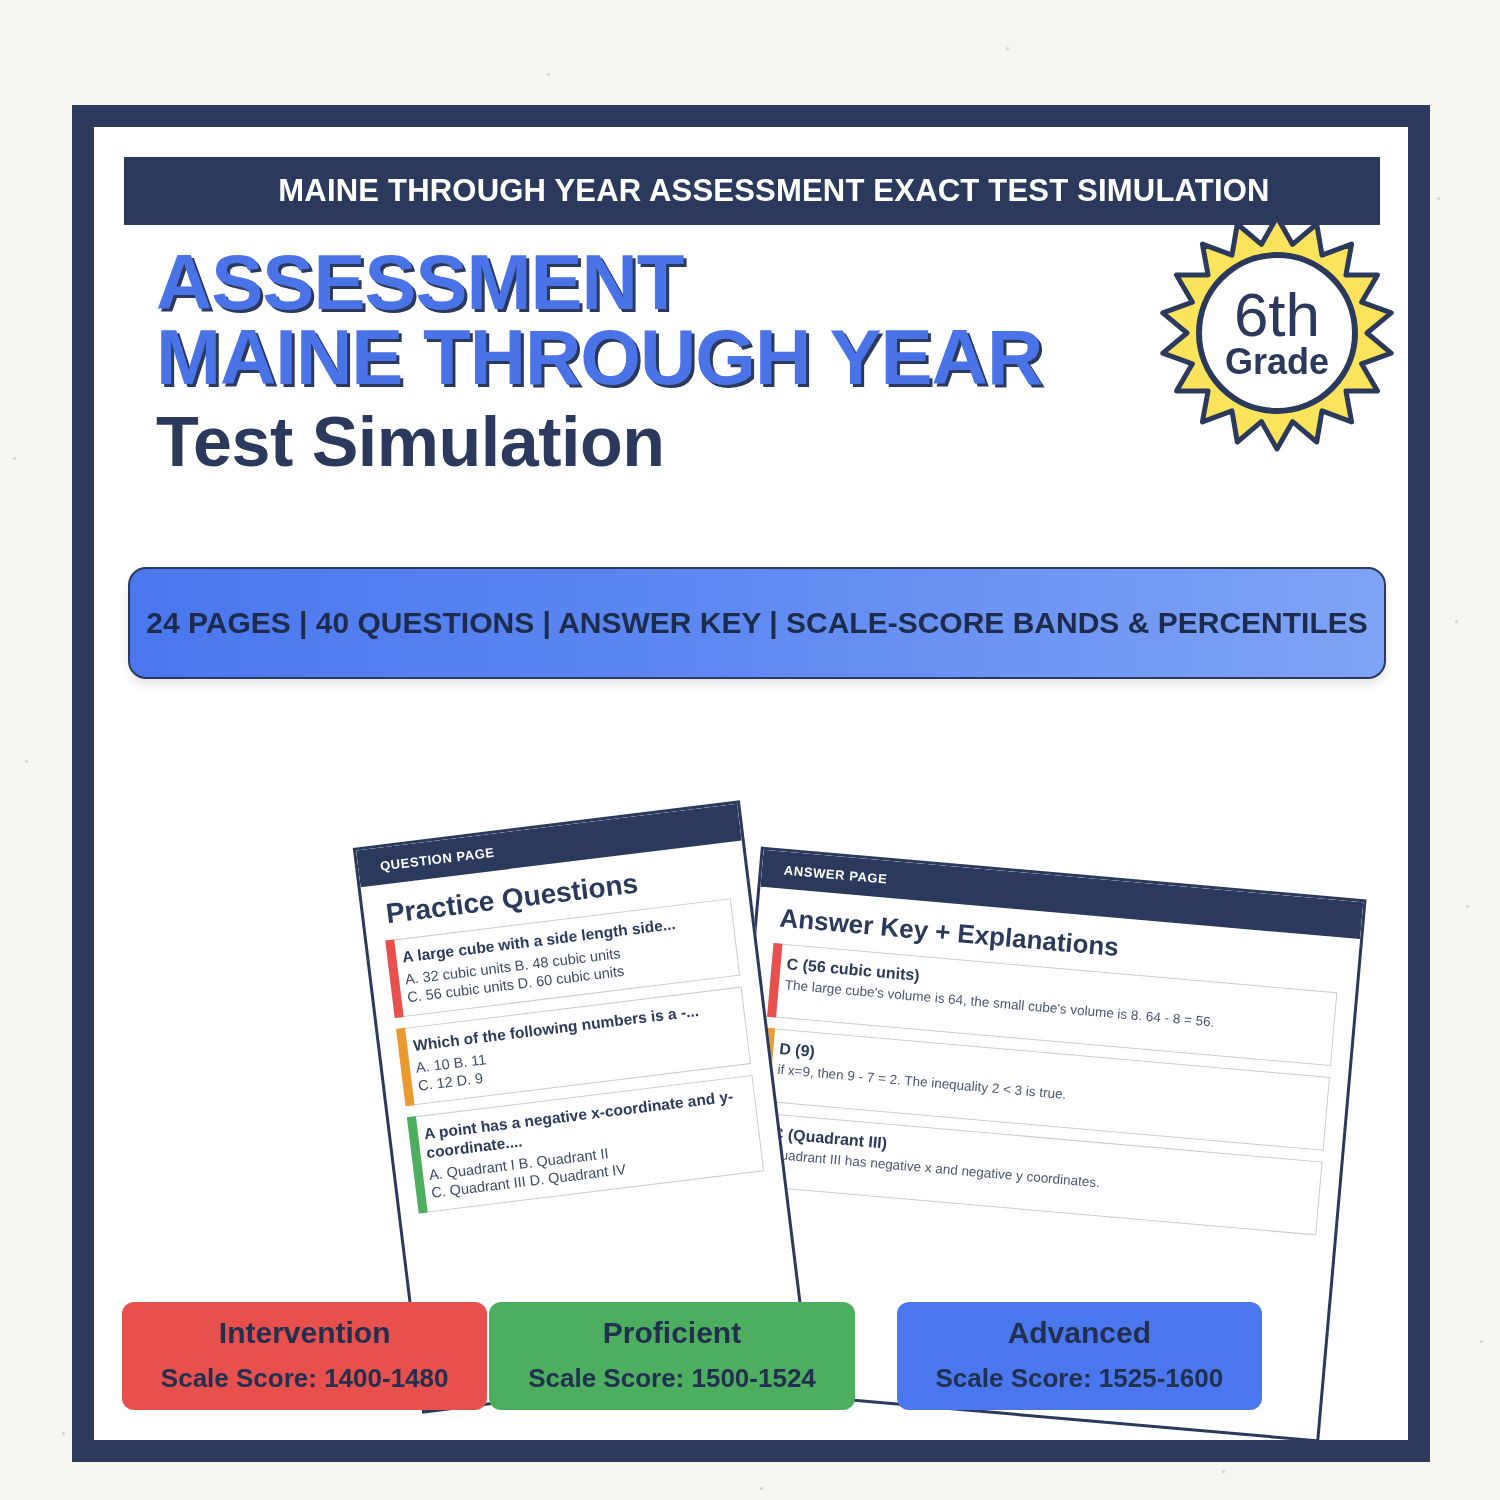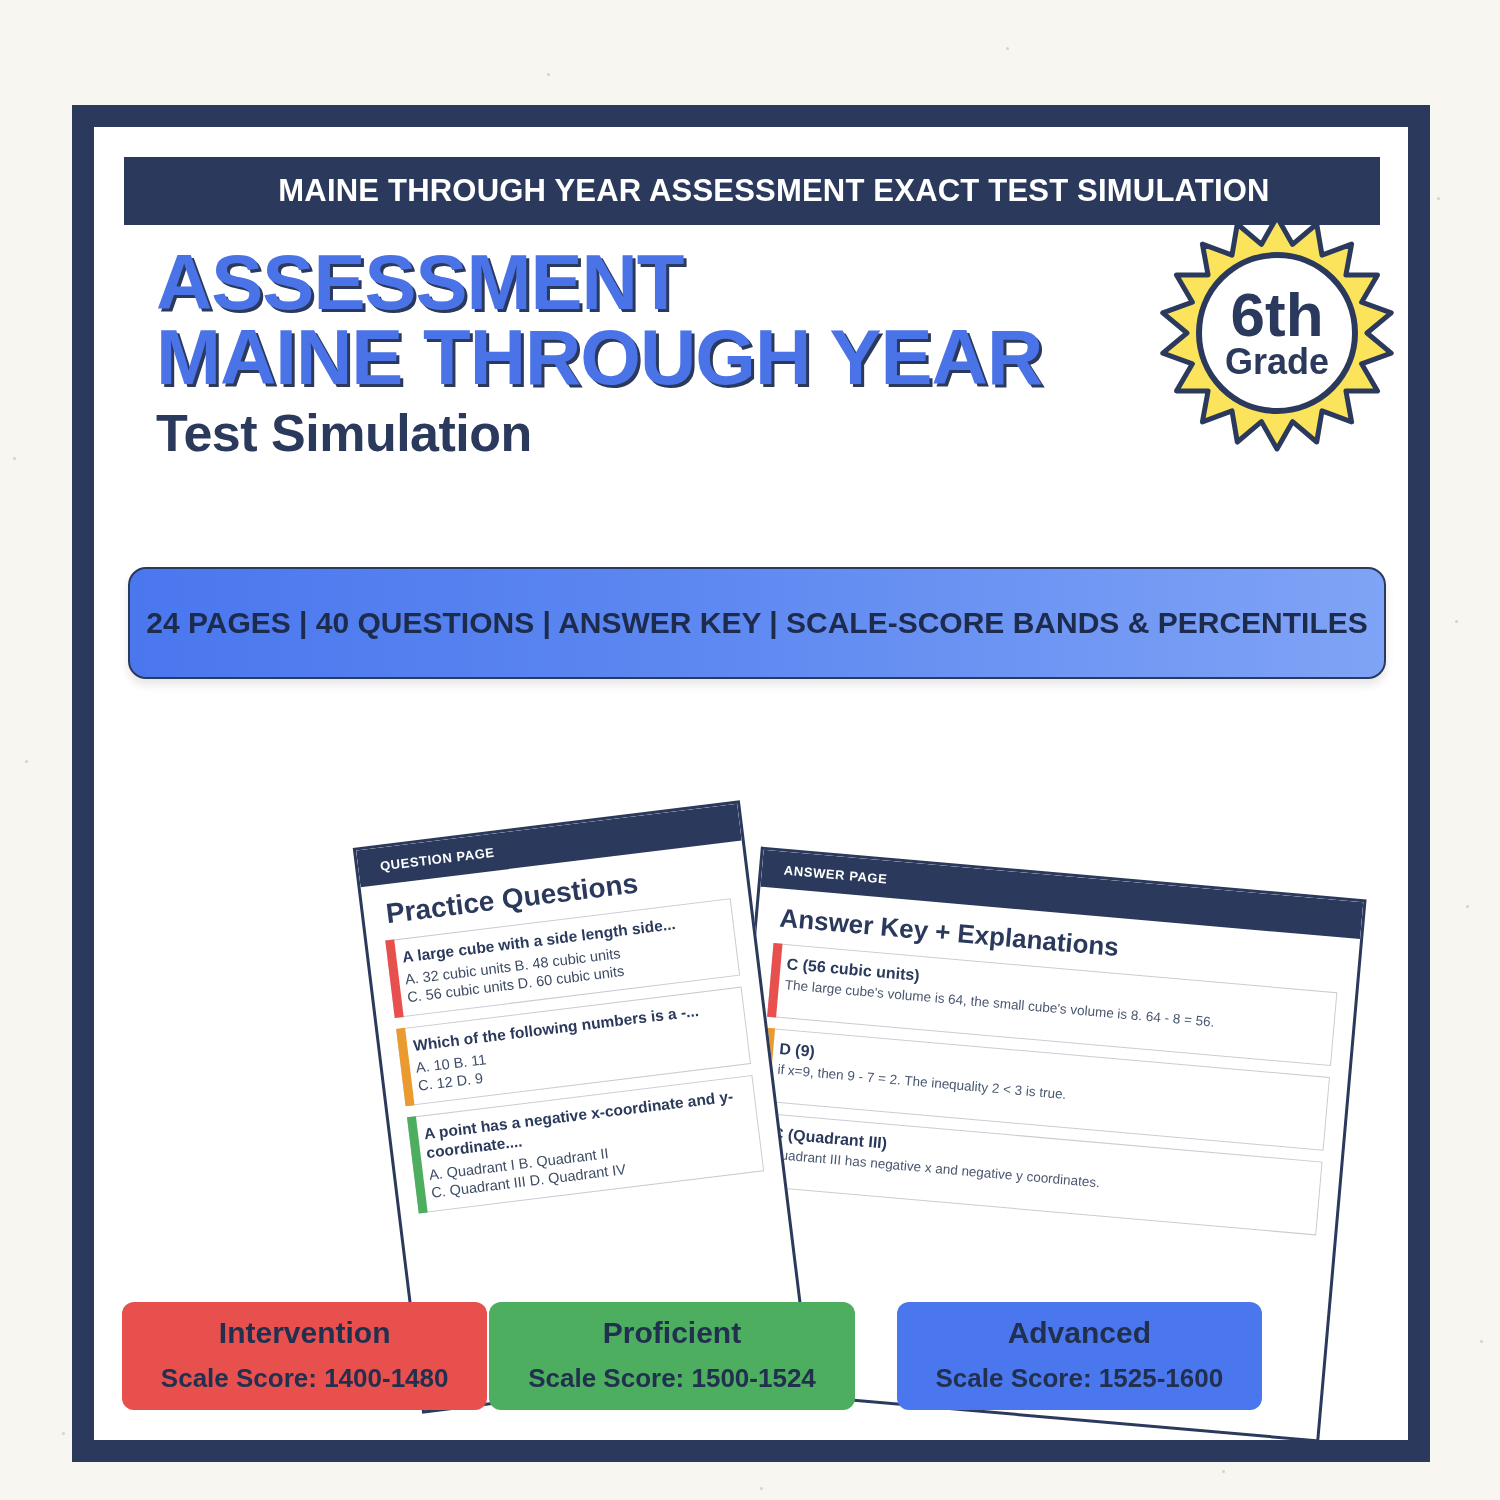--- a/index.html
+++ b/index.html
@@ -65,42 +65,42 @@
   .headline-line {
     font-size: 78px;
     font-weight: bold;
     line-height: .96;
     color: #4a73e8;
     text-shadow: 3px 3px 0 #2b3a5c;
     letter-spacing: -1px;
   }
   #headline-sub {
     margin-top: 12px;
-    font-size: 52px;
+    font-size: 70px;
     font-weight: bold;
     color: #2b3a5c;
     line-height: 1;
     letter-spacing: -.5px;
   }
 
   
   #grade-badge {
     position: absolute;
     left: 1063px; top: 86px;
     width: 240px; height: 240px;
   }
   #grade-badge svg { display: block; }
   #grade-text-wrap {
     position: absolute;
     left: 0; top: 0; width: 240px; height: 240px;
     display: flex; flex-direction: column;
     align-items: center; justify-content: center;
   }
   #grade-number {
-    font-size: 62px; font-weight: bold; color: #2b3a5c;
+    font-size: 62px; font-weight: normal; color: #2b3a5c;
     line-height: .95;
   }
   #grade-word {
     font-size: 36px; font-weight: bold; color: #2b3a5c;
     line-height: 1;
   }
 
   
   #feature-ribbon {
     position: absolute;

